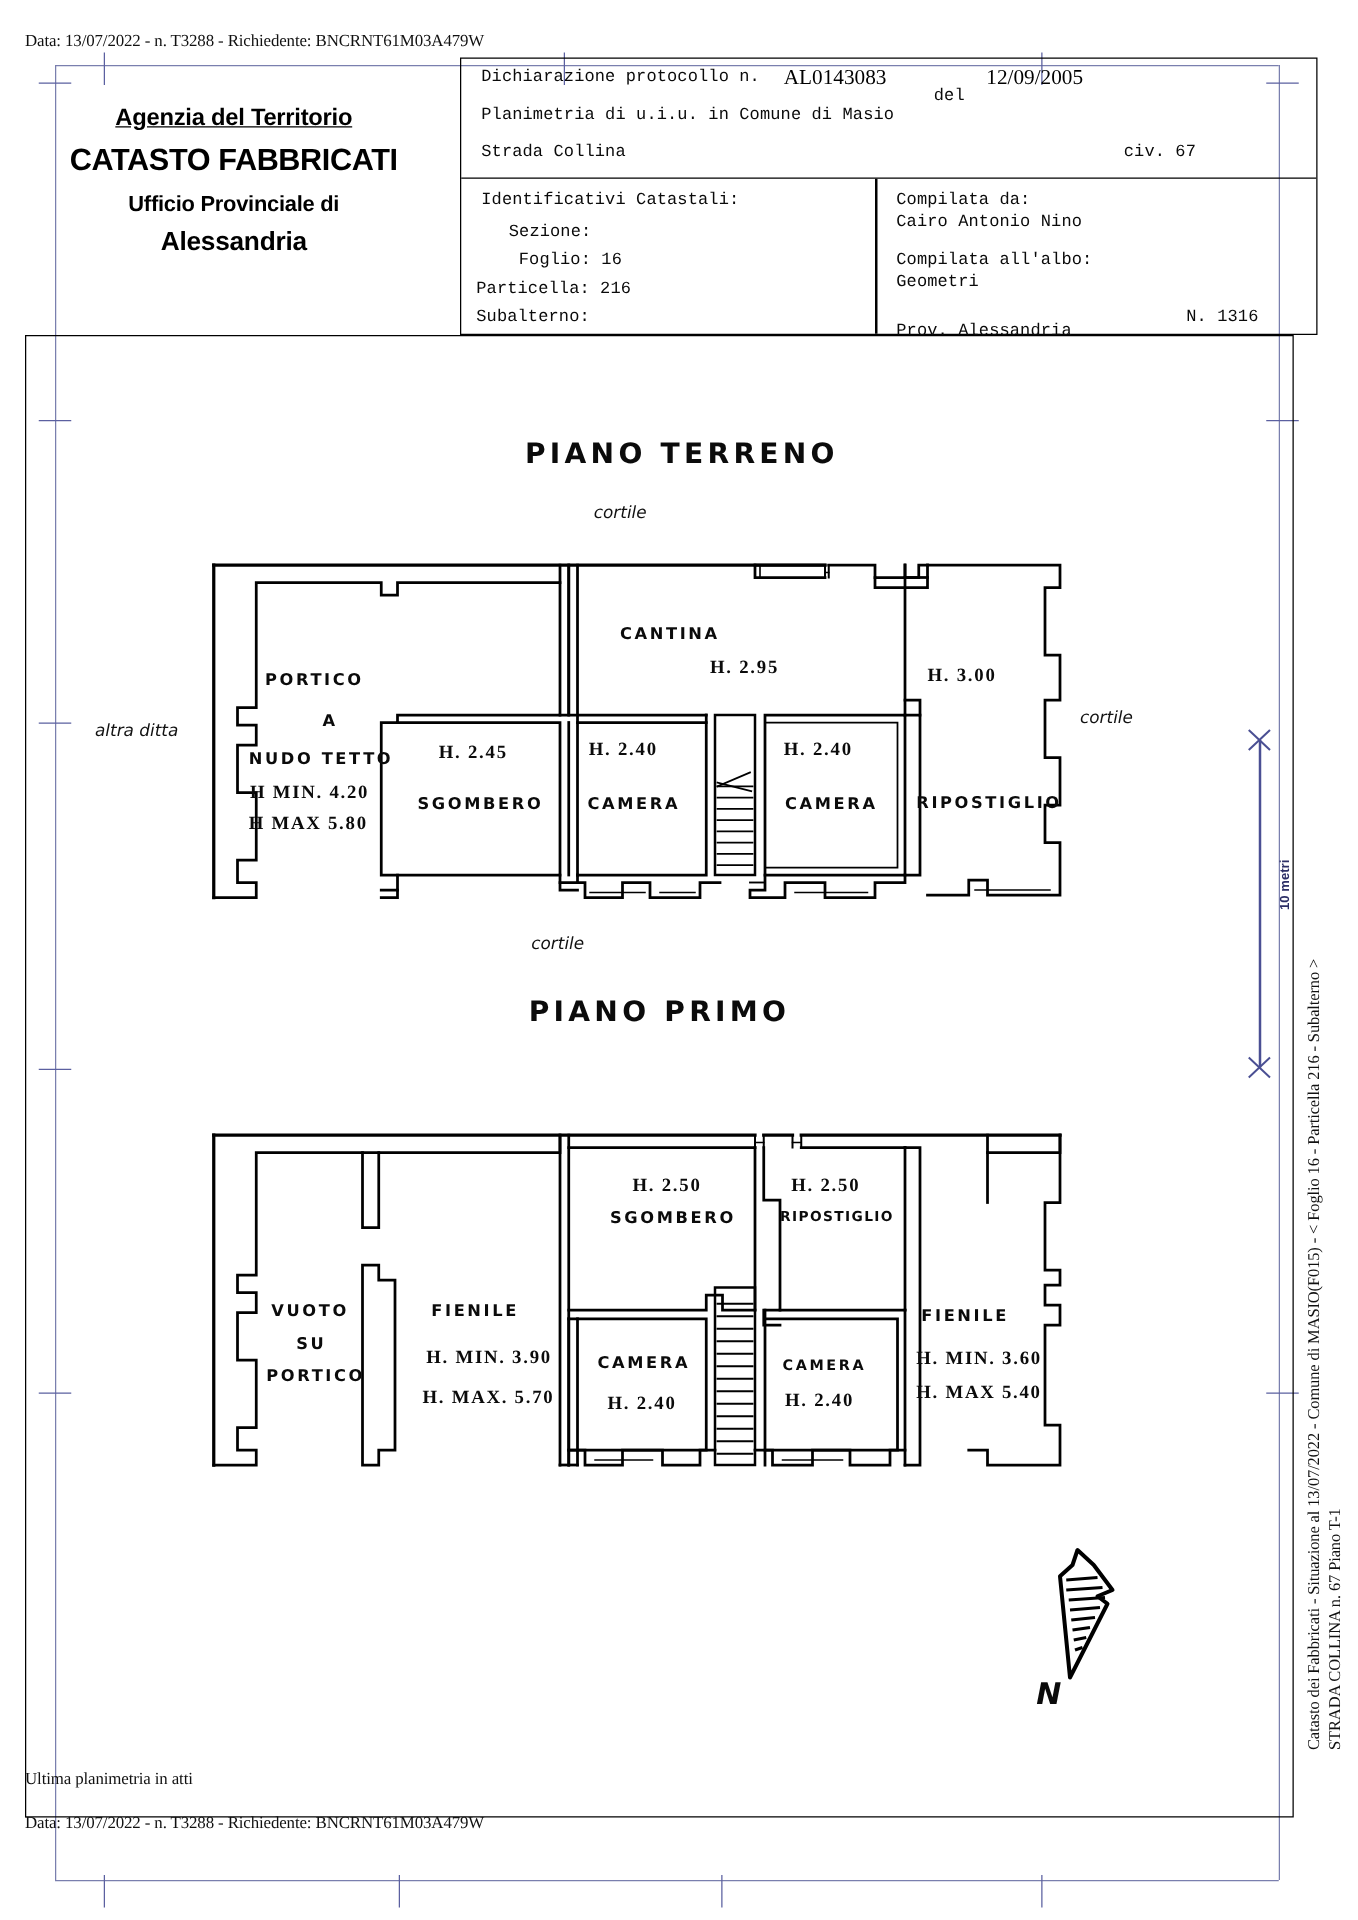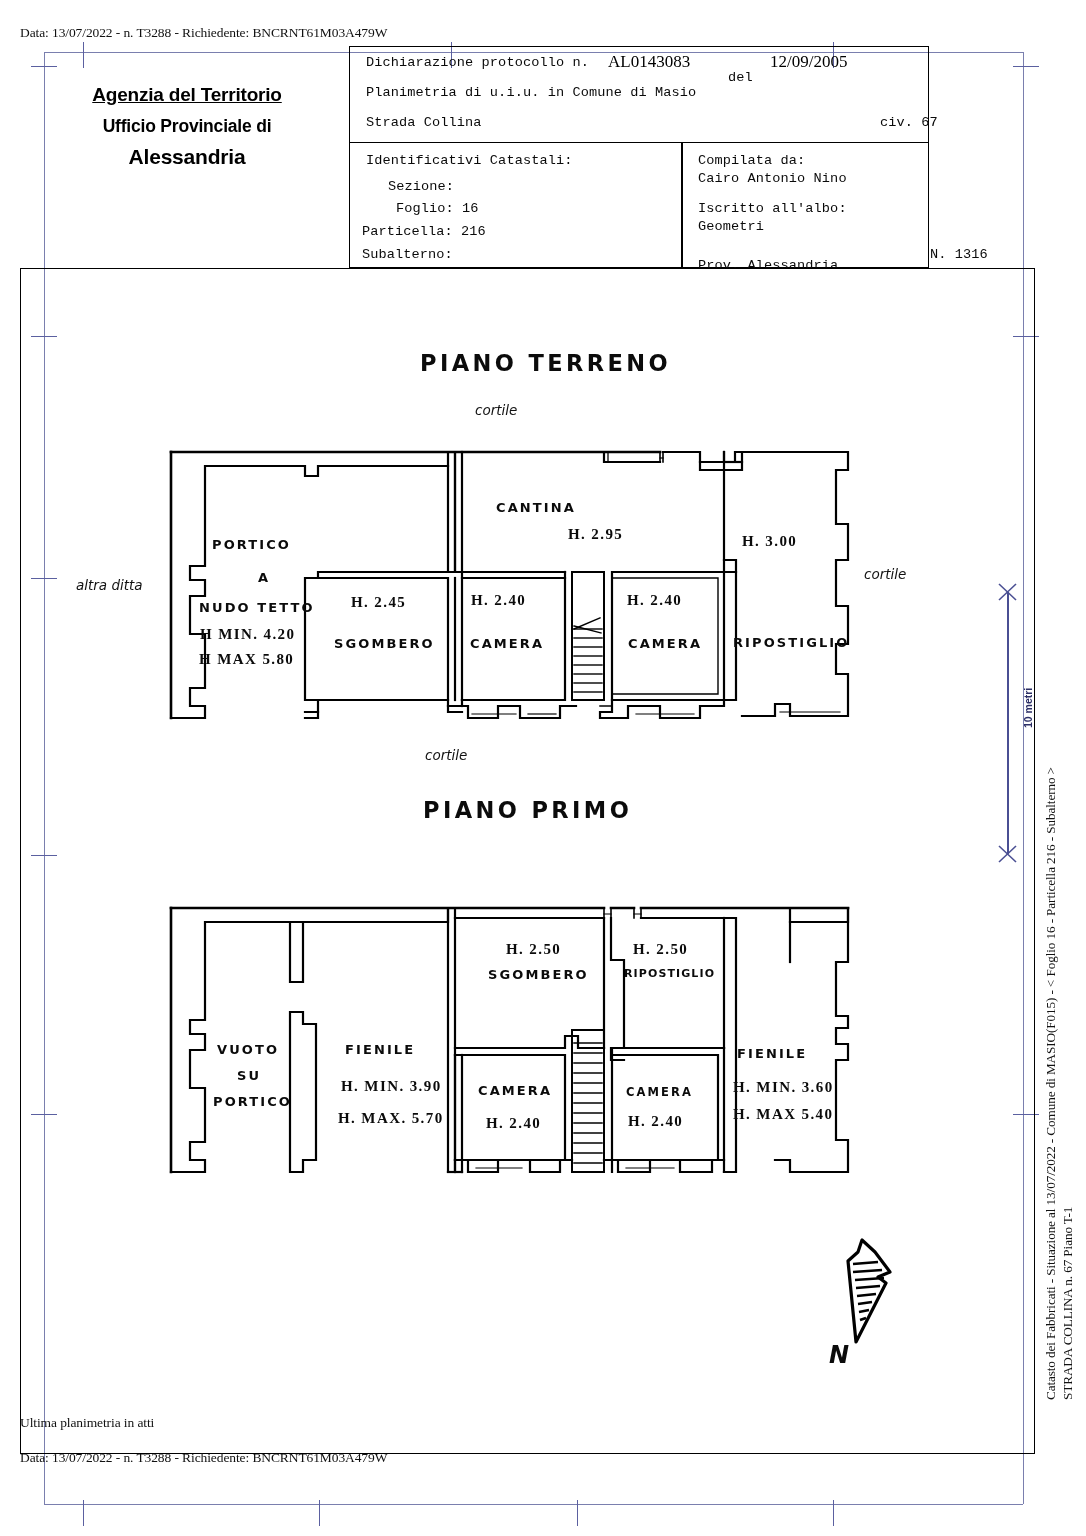--- a/index.html
+++ b/index.html
@@ -63,22 +63,22 @@
     font-family: "Liberation Sans", sans-serif;
     color: #000;
   }
   .hdr-left .l1 { font-size: 19px; font-weight: 700; margin-top: 34px; letter-spacing: -0.2px; text-decoration: underline;}
   .hdr-left .l2 { font-size: 24.5px; font-weight: 700; margin-top: 9px; letter-spacing: -0.3px;}
   .hdr-left .l3 { font-size: 17.5px; font-weight: 700; margin-top: 10px; letter-spacing: -0.2px;}
   .hdr-left .l4 { font-size: 21px; font-weight: 700; margin-top: 8px; letter-spacing: -0.2px;}
 
   .hdr-table {
     position: absolute;
-    left: 349px; top: 46px;
-    width: 580px; height: 222px;
+    left: 368px; top: 46px;
+    width: 686px; height: 222px;
     border: 1.6px solid #000;
     box-sizing: border-box;
   }
   .hdr-row1 {
     position: absolute;
     left: 0; top: 0; right: 0;
     height: 96px;
     border-bottom: 1.6px solid #000;
     box-sizing: border-box;
   }
@@ -198,20 +198,21 @@
   <div class="tick tick-v" style="left:83px; top:42px;"></div>
   <div class="tick tick-v" style="left:451px; top:42px;"></div>
   <div class="tick tick-v" style="left:833px; top:42px;"></div>
   <div class="tick tick-v" style="left:83px; top:1500px;"></div>
   <div class="tick tick-v" style="left:319px; top:1500px;"></div>
   <div class="tick tick-v" style="left:577px; top:1500px;"></div>
   <div class="tick tick-v" style="left:833px; top:1500px;"></div>
 
   <div class="hdr-left">
     <div class="l1">Agenzia del Territorio</div>
+    <div class="l2">CATASTO FABBRICATI</div>
     <div class="l3">Ufficio Provinciale di</div>
     <div class="l4">Alessandria</div>
   </div>
 
   <div class="hdr-table">
     <div class="hdr-row1">
       <div class="mono hdr-line" style="left:16px; top:8px;">Dichiarazione protocollo n.</div>
       <div class="hdr-line" style="left:258px; top:5px; font-family:'Liberation Serif',serif; font-size:17px;">AL0143083</div>
       <div class="mono hdr-line" style="left:378px; top:8px;margin-top:15px;">del</div>
       <div class="hdr-line" style="left:420px; top:5px; font-family:'Liberation Serif',serif; font-size:17px;">12/09/2005</div>
@@ -224,21 +225,21 @@
 
     <div class="hdr-row2">
       <div class="mono hdr-line" style="left:16px; top:10px;">Identificativi Catastali:</div>
       <div class="mono hdr-line" style="left:38px; top:36px;">Sezione:</div>
       <div class="mono hdr-line" style="left:46px; top:58px;text-align:center;">Foglio: 16</div>
       <div class="mono hdr-line" style="left:12px; top:81px;">Particella: 216</div>
       <div class="mono hdr-line" style="left:12px; top:104px;">Subalterno:</div>
 
       <div class="mono hdr-line" style="left:348px; top:10px;">Compilata da:</div>
       <div class="mono hdr-line" style="left:348px; top:28px;">Cairo Antonio Nino</div>
-      <div class="mono hdr-line" style="left:348px; top:58px;">Iscritto all'albo:</div>
+      <div class="mono hdr-line" style="left:348px; top:58px;">Compilata all'albo:</div>
       <div class="mono hdr-line" style="left:348px; top:76px;">Geometri</div>
       <div class="mono hdr-line" style="left:348px; top:104px;margin-top:11px;">Prov. Alessandria</div>
       <div class="mono hdr-line" style="left:580px; top:104px;">N.  1316</div>
     </div>
   </div>
 
 
   <div class="doc-box"></div>
 
   <svg class="canvas" viewBox="0 0 1086 1536" xmlns="http://www.w3.org/2000/svg">

